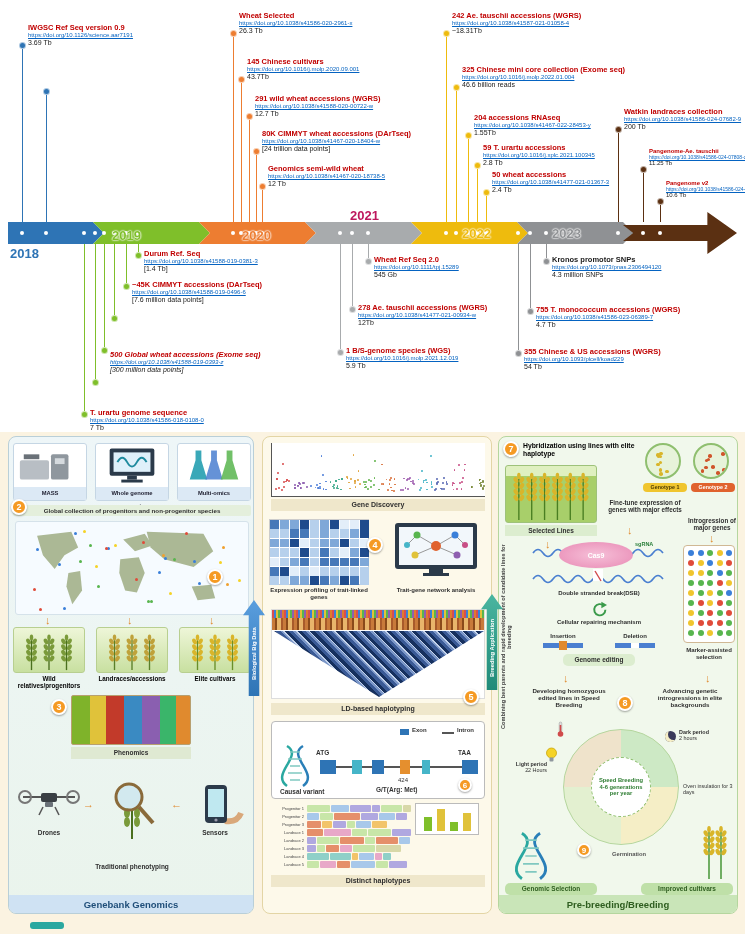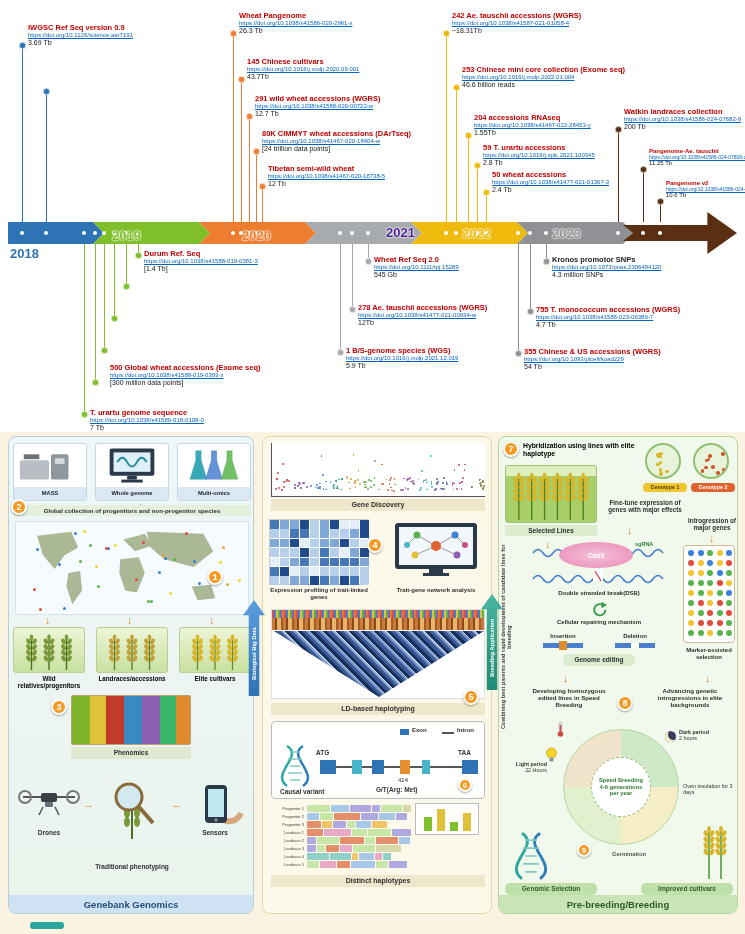--- a/index.html
+++ b/index.html
@@ -177,39 +177,39 @@
       <div class="seg seg-first" style="left: 8px; width: 96px; background: rgb(46, 116, 181);"></div>
       <div class="seg" style="left: 93px; width: 117px; background: rgb(127, 191, 42);"></div>
       <div class="seg" style="left: 199px; width: 117px; background: rgb(237, 125, 49);"></div>
       <div class="seg" style="left: 305px; width: 117px; background: rgb(168, 171, 173);"></div>
       <div class="seg" style="left: 411px; width: 117px; background: rgb(238, 187, 13);"></div>
       <div class="seg" style="left: 517px; width: 117px; background: rgb(143, 145, 148);"></div>
       <div class="seg seg-final" style="left: 623px; width: 114px; background: rgb(91, 48, 18);"></div>
       <div class="year" style="left: 10px; top: 246px; color: rgb(46, 116, 181);">2018</div>
       <div class="year" style="left: 112px; top: 228px; color: rgb(127, 191, 42);">2019</div>
       <div class="year" style="left: 242px; top: 228px; color: rgb(237, 125, 49);">2020</div>
-      <div class="year" style="left: 350px; top: 225px; color: #4c1d95; margin-left: 36px;">2021</div>
+      <div class="year" style="left: 350px; top: 208px; color: #be185d;">2021</div>
       <div class="year" style="left: 462px; top: 226px; color: rgb(238, 187, 13);">2022</div>
       <div class="year" style="left: 552px; top: 226px; color: rgb(143, 145, 148);">2023</div>
       <div class="stem" style="left: 22px; background: rgb(46, 116, 181); top: 45px; height: 177px;"></div>
       <div class="dot" style="left: 18.5px; top: 41.5px; background: rgb(46, 116, 181);"></div>
       <div class="jdot" style="left: 20px;"></div>
       <div class="ev" style="left: 28px; top: 24px;">
         <div class="ev-title">IWGSC Ref Seq version 0.9</div>
         <div class="ev-doi">https://doi.org/10.1126/science.aar7191</div>
         <div class="ev-value">3.69 Tb</div>
       </div>
       <div class="stem" style="left: 46px; background: rgb(46, 116, 181); top: 91px; height: 131px;"></div>
       <div class="dot" style="left: 42.5px; top: 87.5px; background: rgb(46, 116, 181);"></div>
       <div class="jdot" style="left: 44px;"></div>
       <div class="stem" style="left: 233px; background: rgb(237, 125, 49); top: 33px; height: 189px;"></div>
       <div class="dot" style="left: 229.5px; top: 29.5px; background: rgb(237, 125, 49);"></div>
       <div class="jdot" style="left: 231px;"></div>
       <div class="ev" style="left: 239px; top: 12px;">
-        <div class="ev-title">Wheat Pangenome</div>
+        <div class="ev-title">Wheat Selected</div>
         <div class="ev-doi">https://doi.org/10.1038/s41586-020-2961-x</div>
         <div class="ev-value">26.3 Tb</div>
       </div>
       <div class="stem" style="left: 241px; background: rgb(237, 125, 49); top: 79px; height: 143px;"></div>
       <div class="dot" style="left: 237.5px; top: 75.5px; background: rgb(237, 125, 49);"></div>
       <div class="jdot" style="left: 239px;"></div>
       <div class="ev" style="left: 247px; top: 58px;">
         <div class="ev-title">145 Chinese cultivars</div>
         <div class="ev-doi">https://doi.org/10.1016/j.molp.2020.09.001</div>
         <div class="ev-value">43.7Tb</div>
@@ -227,37 +227,37 @@
       <div class="jdot" style="left: 254px;"></div>
       <div class="ev" style="left: 262px; top: 130px;">
         <div class="ev-title">80K CIMMYT wheat accessions (DArTseq)</div>
         <div class="ev-doi">https://doi.org/10.1038/s41467-020-18404-w</div>
         <div class="ev-value">[24 trillion data points]</div>
       </div>
       <div class="stem" style="left: 262px; background: rgb(237, 125, 49); top: 186px; height: 36px;"></div>
       <div class="dot" style="left: 258.5px; top: 182.5px; background: rgb(237, 125, 49);"></div>
       <div class="jdot" style="left: 260px;"></div>
       <div class="ev" style="left: 268px; top: 165px;">
-        <div class="ev-title">Tibetan semi-wild wheat</div>
+        <div class="ev-title">Genomics semi-wild wheat</div>
         <div class="ev-doi">https://doi.org/10.1038/s41467-020-18738-5</div>
         <div class="ev-value">12 Tb</div>
       </div>
       <div class="stem" style="left: 446px; background: rgb(238, 187, 13); top: 33px; height: 189px;"></div>
       <div class="dot" style="left: 442.5px; top: 29.5px; background: rgb(238, 187, 13);"></div>
       <div class="jdot" style="left: 444px;"></div>
       <div class="ev" style="left: 452px; top: 12px;">
         <div class="ev-title">242 Ae. tauschii accessions (WGRS)</div>
         <div class="ev-doi">https://doi.org/10.1038/s41587-021-01058-4</div>
         <div class="ev-value">~18.31Tb</div>
       </div>
       <div class="stem" style="left: 456px; background: rgb(238, 187, 13); top: 87px; height: 135px;"></div>
       <div class="dot" style="left: 452.5px; top: 83.5px; background: rgb(238, 187, 13);"></div>
       <div class="jdot" style="left: 454px;"></div>
       <div class="ev" style="left: 462px; top: 66px;">
-        <div class="ev-title">253 Chinese mini core collection (Exome seq)</div>
+        <div class="ev-title">325 Chinese mini core collection (Exome seq)</div>
         <div class="ev-doi">https://doi.org/10.1016/j.molp.2022.01.004</div>
         <div class="ev-value">46.6 billion reads</div>
       </div>
       <div class="stem" style="left: 468px; background: rgb(238, 187, 13); top: 135px; height: 87px;"></div>
       <div class="dot" style="left: 464.5px; top: 131.5px; background: rgb(238, 187, 13);"></div>
       <div class="jdot" style="left: 466px;"></div>
       <div class="ev" style="left: 474px; top: 114px;">
         <div class="ev-title">204 accessions RNAseq</div>
         <div class="ev-doi">https://doi.org/10.1038/s41467-022-28453-y</div>
         <div class="ev-value">1.55Tb</div>
@@ -306,27 +306,32 @@
       <div class="dot" style="left: 134.5px; top: 251.5px; background: rgb(127, 191, 42);"></div>
       <div class="jdot" style="left: 136px;"></div>
       <div class="ev" style="left: 144px; top: 250px;">
         <div class="ev-title">Durum Ref. Seq</div>
         <div class="ev-doi">https://doi.org/10.1038/s41588-019-0381-3</div>
         <div class="ev-value">[1.4 Tb]</div>
       </div>
       <div class="stem" style="left: 126px; background: rgb(127, 191, 42); top: 244px; height: 42px;"></div>
       <div class="dot" style="left: 122.5px; top: 282.5px; background: rgb(127, 191, 42);"></div>
       <div class="jdot" style="left: 124px;"></div>
+      <div class="ev" style="left: 132px; top: 281px;">
+        <div class="ev-title">~45K CIMMYT accessions (DArTseq)</div>
+        <div class="ev-doi">https://doi.org/10.1038/s41588-019-0496-6</div>
+        <div class="ev-value">[7.6 million data points]</div>
+      </div>
       <div class="stem" style="left: 114px; background: rgb(127, 191, 42); top: 244px; height: 74px;"></div>
       <div class="dot" style="left: 110.5px; top: 314.5px; background: rgb(127, 191, 42);"></div>
       <div class="jdot" style="left: 112px;"></div>
       <div class="stem" style="left: 104px; background: rgb(127, 191, 42); top: 244px; height: 106px;"></div>
       <div class="dot" style="left: 100.5px; top: 346.5px; background: rgb(127, 191, 42);"></div>
       <div class="jdot" style="left: 102px;"></div>
-      <div class="ev" style="left: 110px; top: 364px;">
+      <div class="ev" style="left: 110px; top: 351px; font-style: italic;">
         <div class="ev-title">500 Global wheat accessions (Exome seq)</div>
         <div class="ev-doi">https://doi.org/10.1038/s41588-019-0393-z</div>
         <div class="ev-value">[300 million data points]</div>
       </div>
       <div class="stem" style="left: 95px; background: rgb(127, 191, 42); top: 244px; height: 138px;"></div>
       <div class="dot" style="left: 91.5px; top: 378.5px; background: rgb(127, 191, 42);"></div>
       <div class="jdot" style="left: 93px;"></div>
       <div class="stem" style="left: 84px; background: rgb(127, 191, 42); top: 244px; height: 170px;"></div>
       <div class="dot" style="left: 80.5px; top: 410.5px; background: rgb(127, 191, 42);"></div>
       <div class="jdot" style="left: 82px;"></div>

